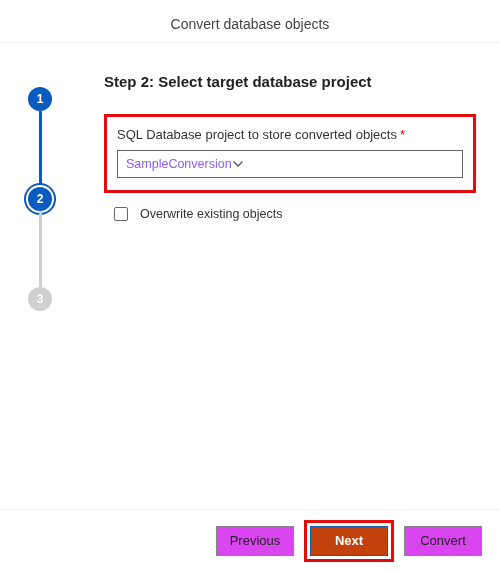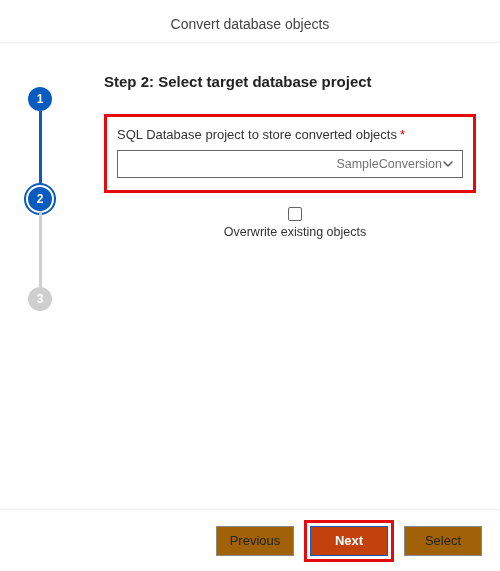--- a/index.html
+++ b/index.html
@@ -70,43 +70,42 @@
       color: #333;
       margin-bottom: 8px;
     }
     .req { color: #d40000; margin-left: 3px; }
     .select {
       width: 100%;
       height: 28px;
       border: 1px solid #666;
       display: flex;
       align-items: center;
-      justify-content: flex-end;
+      justify-content: flex-start;
       padding: 0 8px;
       font-size: 12.5px;
-      color: #737373;
+      color: #8b5cf6;
       cursor: pointer;
       background: #fff;
     }
     .chevron {
       width: 12px;
       height: 12px;
       display: flex;
       align-items: center;
       justify-content: center;
     }
     .chevron svg { stroke: #555; }
     .checkbox-row {
       display: flex;
       align-items: center;
       margin-left: 10px;
-      gap: 4px;
+      gap: 12px;
       font-size: 12.5px;
       color: #333;
-      flex-direction: column;
     }
     .checkbox {
       width: 14px;
       height: 14px;
       border: 1px solid #666;
       border-radius: 2px;
       background: #fff;
       cursor: pointer;
     }
     .footer {
@@ -119,21 +118,21 @@
       display: flex;
       align-items: center;
       justify-content: flex-end;
       padding: 0 18px;
       gap: 10px;
     }
     .btn {
       min-width: 78px;
       height: 30px;
       border: 1px solid #888;
-      background: #a16207;
+      background: #d946ef;
       color: #222;
       font-size: 13px;
       cursor: pointer;
       display: flex;
       align-items: center;
       justify-content: center;
       font-family: inherit;
     }
     .btn-primary-wrap {
       border: 3px solid #e30b0b;
@@ -182,14 +181,14 @@
       <span>Overwrite existing objects</span>
     </div>
   </div>
 </div>
 
 <div class="footer">
   <button class="btn">Previous</button>
   <div class="btn-primary-wrap">
     <button class="btn btn-primary">Next</button>
   </div>
-  <button class="btn">Select</button>
+  <button class="btn">Convert</button>
 </div>
 
 </body></html>

